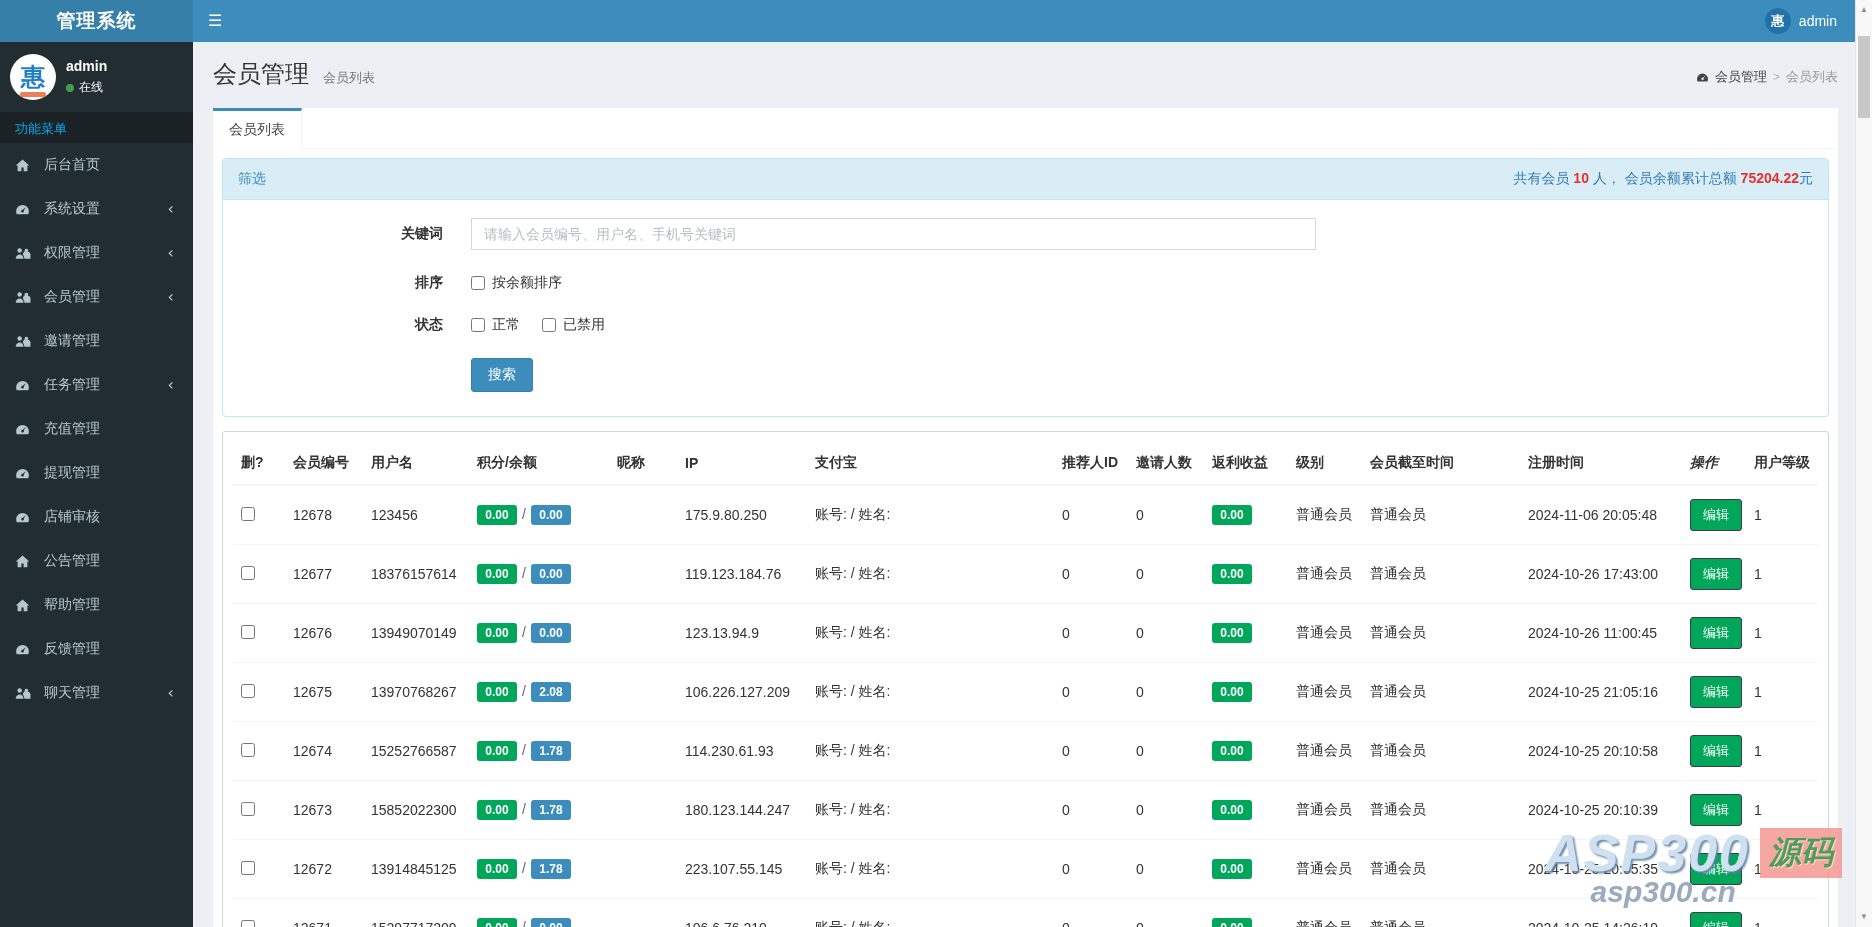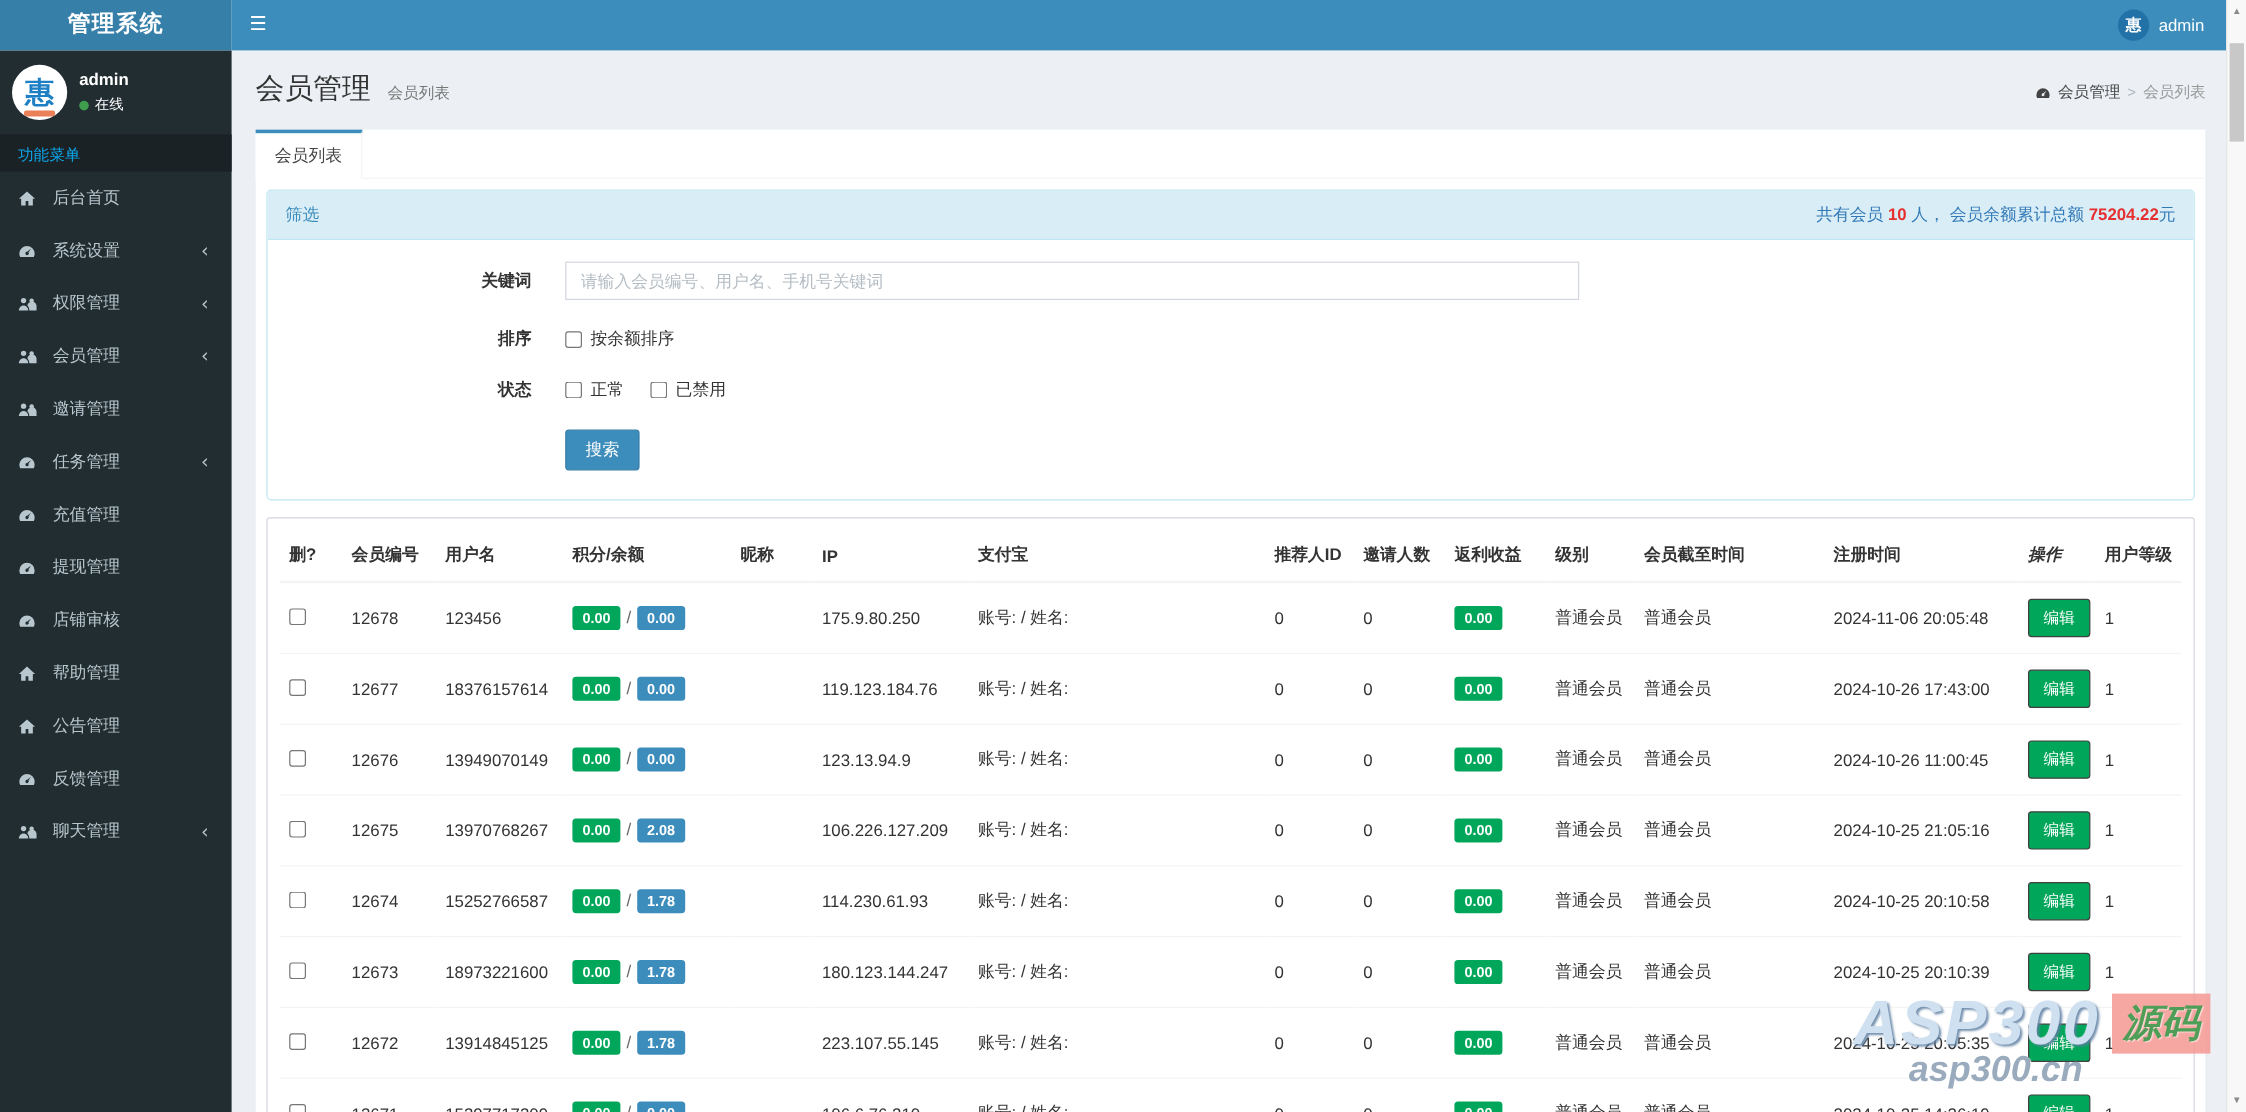--- a/index.html
+++ b/index.html
@@ -205,29 +205,29 @@
           </svg>
         </span>
         <span class="mi-label">店铺审核</span>
       </li>
       <li class="menu-item">
         <span class="mi-icon">
           <svg viewBox="0 0 16 16" width="15" height="15" fill="currentColor">
             <path d="M8 1.6 0.8 8.1h2v6.1h4v-4h2.4v4h4V8.1h2L8 1.6z"></path>
           </svg>
         </span>
+        <span class="mi-label">公告管理</span>
+      </li>
+      <li class="menu-item">
+        <span class="mi-icon">
+          <svg viewBox="0 0 16 16" width="15" height="15" fill="currentColor">
+            <path d="M8 1.6 0.8 8.1h2v6.1h4v-4h2.4v4h4V8.1h2L8 1.6z"></path>
+          </svg>
+        </span>
         <span class="mi-label">帮助管理</span>
-      </li>
-      <li class="menu-item">
-        <span class="mi-icon">
-          <svg viewBox="0 0 16 16" width="15" height="15" fill="currentColor">
-            <path d="M8 1.6 0.8 8.1h2v6.1h4v-4h2.4v4h4V8.1h2L8 1.6z"></path>
-          </svg>
-        </span>
-        <span class="mi-label">公告管理</span>
       </li>
       <li class="menu-item">
         <span class="mi-icon">
           <svg viewBox="0 0 16 16" width="15" height="15" fill="currentColor">
             <path d="M8 3.2A6.8 6.8 0 0 0 1.2 10c0 1.1.27 2.15.75 3.05h12.1c.48-.9.75-1.95.75-3.05A6.8 6.8 0 0 0 8 3.2zm3.6 2.5L9.3 9.06a1.45 1.45 0 1 1-1.1-.7l3.4-2.66z"></path>
           </svg>
         </span>
         <span class="mi-label">反馈管理</span>
       </li>
       <li class="menu-item">
@@ -410,21 +410,21 @@
                 <td><span class="badge badge-green">0.00</span></td>
                 <td><span>普通会员</span></td>
                 <td><span>普通会员</span></td>
                 <td><span>2024-10-25 20:10:58</span></td>
                 <td><button class="btn-edit">编辑</button></td>
                 <td><span>1</span></td>
               </tr>
               <tr>
                 <td><input type="checkbox" style=""></td>
                 <td><span>12673</span></td>
-                <td><span>18973221600</span></td>
+                <td><span>15852022300</span></td>
                 <td><span class="badge badge-green">0.00</span><span class="slash">/</span><span class="badge badge-blue">1.78</span></td>
                 <td><span></span></td>
                 <td><span>180.123.144.247</span></td>
                 <td><span>账号: / 姓名:</span></td>
                 <td><span>0</span></td>
                 <td><span>0</span></td>
                 <td><span class="badge badge-green">0.00</span></td>
                 <td><span>普通会员</span></td>
                 <td><span>普通会员</span></td>
                 <td><span>2024-10-25 20:10:39</span></td>

